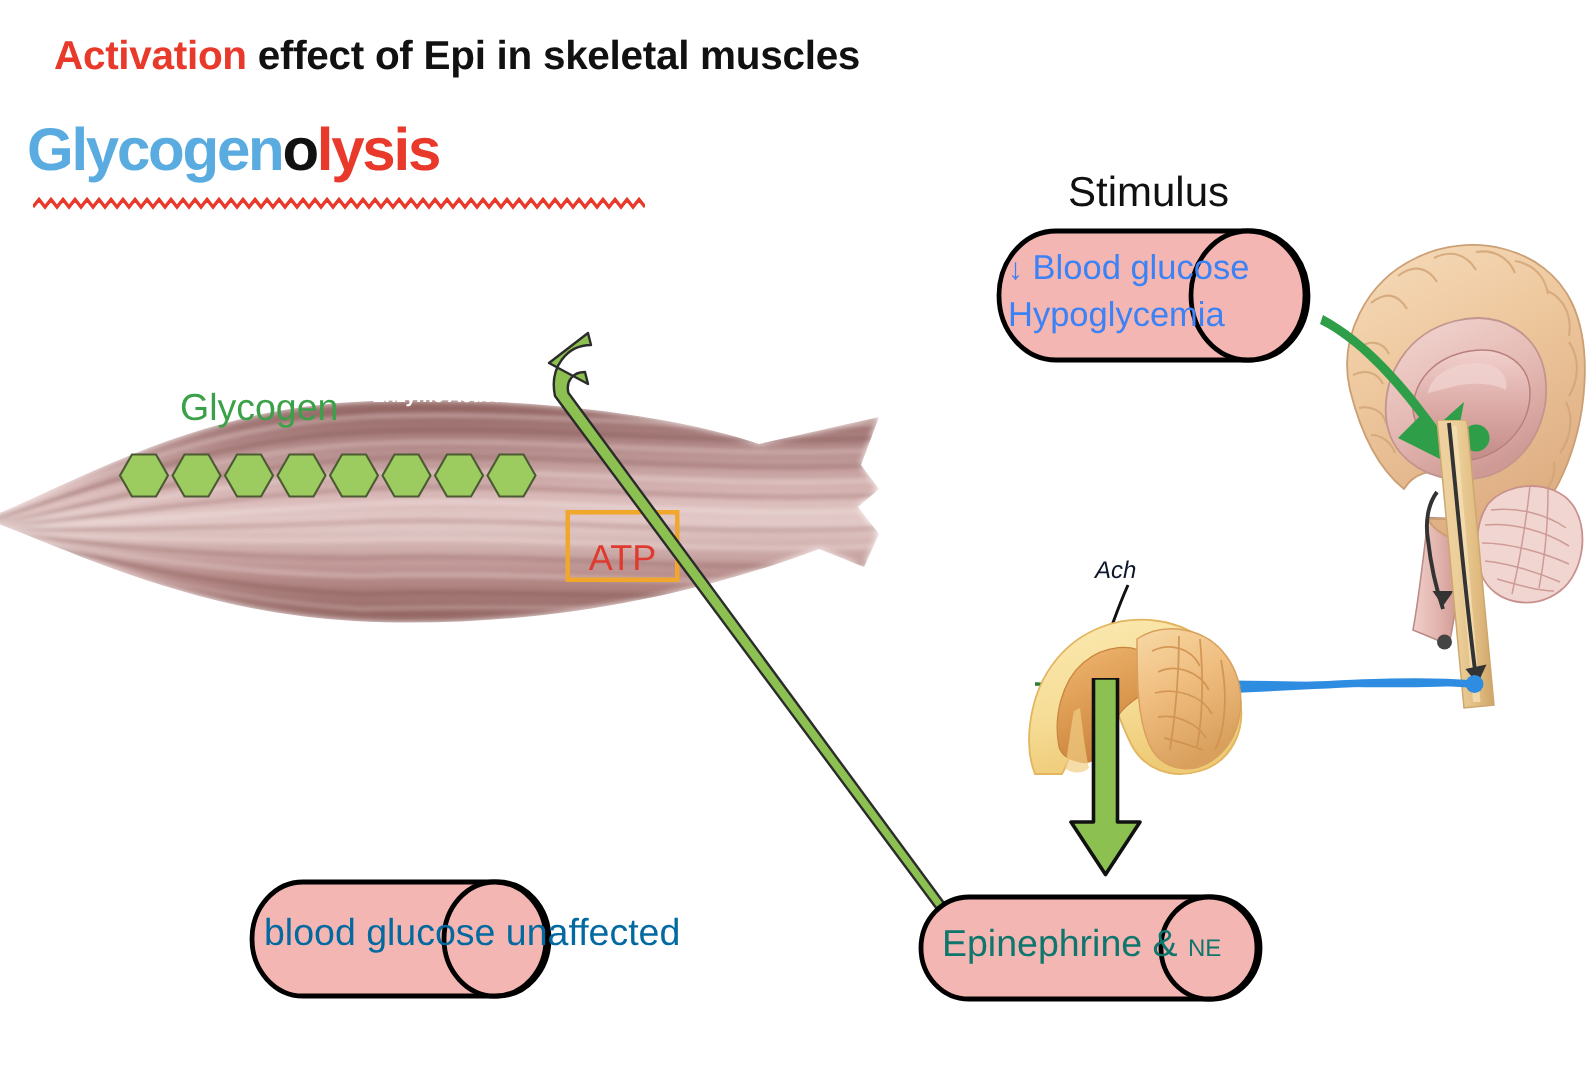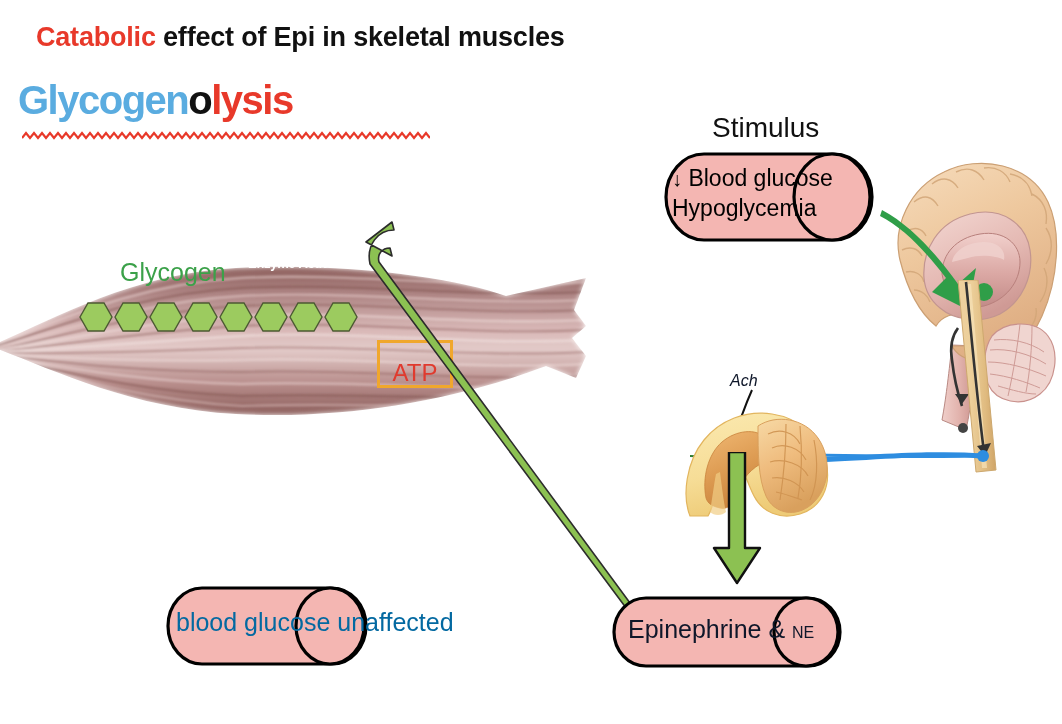--- a/index.html
+++ b/index.html
@@ -47,37 +47,37 @@
 
   
   .longarrow{position:absolute;left:330px;top:218px;width:340px;height:420px;}
 
   
   .cyl{position:absolute;}
   .cyl svg{display:block;overflow:visible;}
   .cyl-text{position:absolute;white-space:nowrap;color:#4a1c1c;}
 
   .cyl-hypo{left:664px;top:152px;}
-  .cyl-hypo .cyl-text{left:8px;top:12px;font-size:23px;line-height:29px;color:#000000;}
+  .cyl-hypo .cyl-text{left:8px;top:12px;font-size:23px;line-height:29px;color:#3b82f6;}
   .cyl-hypo .arrowdn{font-size:20px;}
 
   .cyl-epi{left:612px;top:596px;}
-  .cyl-epi .cyl-text{left:16px;top:19px;font-size:25px;color:#0f172a;}
+  .cyl-epi .cyl-text{left:16px;top:19px;font-size:25px;color:#0f766e;}
   .cyl-epi .ne{font-size:16px;}
 
   .cyl-bg{left:166px;top:586px;}
   .cyl-bg .cyl-text{left:10px;top:22px;font-size:25px;color:#0369a1;}
 </style>
 </head>
 <body>
 
 <div id="stage">
 
   <div class="title">
-    <span class="red">Catabolic</span><span> effect of Epi in skeletal muscles</span>
+    <span class="red">Activation</span><span> effect of Epi in skeletal muscles</span>
   </div>
 
   <div class="bigword">
     <span class="c-blue">Glycogen</span><span class="c-black">o</span><span class="c-red">lysis</span>
   </div>
   <svg class="squiggle" viewBox="0 0 408 10">
     <path d="M0 7 L4 2 L8 7 L12 2 L16 7 L20 2 L24 7 L28 2 L32 7 L36 2 L40 7 L44 2 L48 7 L52 2 L56 7 L60 2 L64 7 L68 2 L72 7 L76 2 L80 7 L84 2 L88 7 L92 2 L96 7 L100 2 L104 7 L108 2 L112 7 L116 2 L120 7 L124 2 L128 7 L132 2 L136 7 L140 2 L144 7 L148 2 L152 7 L156 2 L160 7 L164 2 L168 7 L172 2 L176 7 L180 2 L184 7 L188 2 L192 7 L196 2 L200 7 L204 2 L208 7 L212 2 L216 7 L220 2 L224 7 L228 2 L232 7 L236 2 L240 7 L244 2 L248 7 L252 2 L256 7 L260 2 L264 7 L268 2 L272 7 L276 2 L280 7 L284 2 L288 7 L292 2 L296 7 L300 2 L304 7 L308 2 L312 7 L316 2 L320 7 L324 2 L328 7 L332 2 L336 7 L340 2 L344 7 L348 2 L352 7 L356 2 L360 7 L364 2 L368 7 L372 2 L376 7 L380 2 L384 7 L388 2 L392 7 L396 2 L400 7 L404 2 L408 7" fill="none" stroke="#e8392a" stroke-width="2.2"></path>
   </svg>
 
   <div class="stimulus">Stimulus</div>

